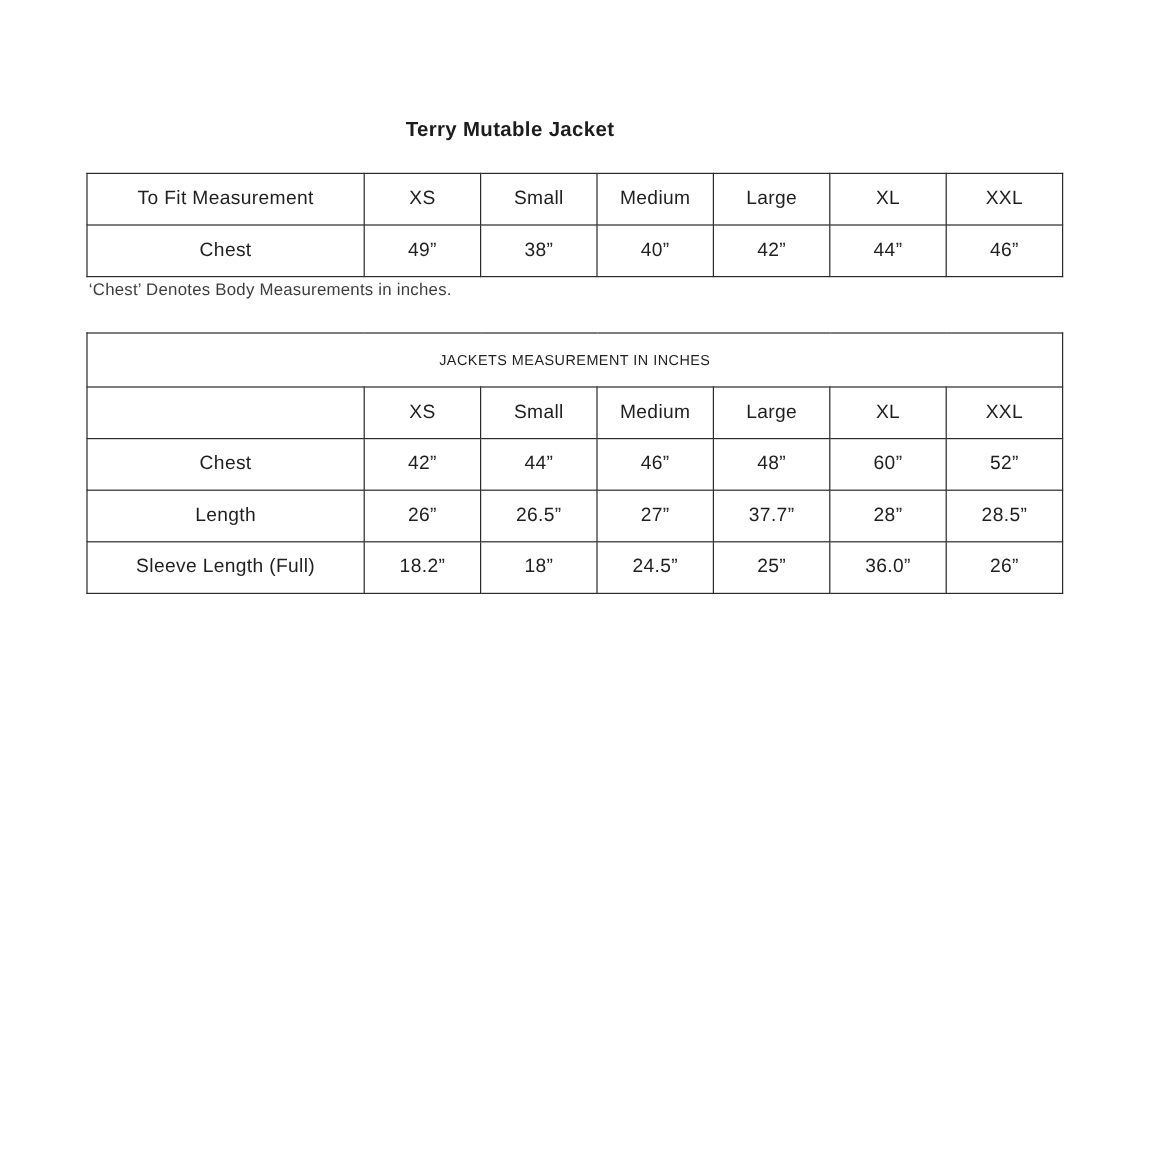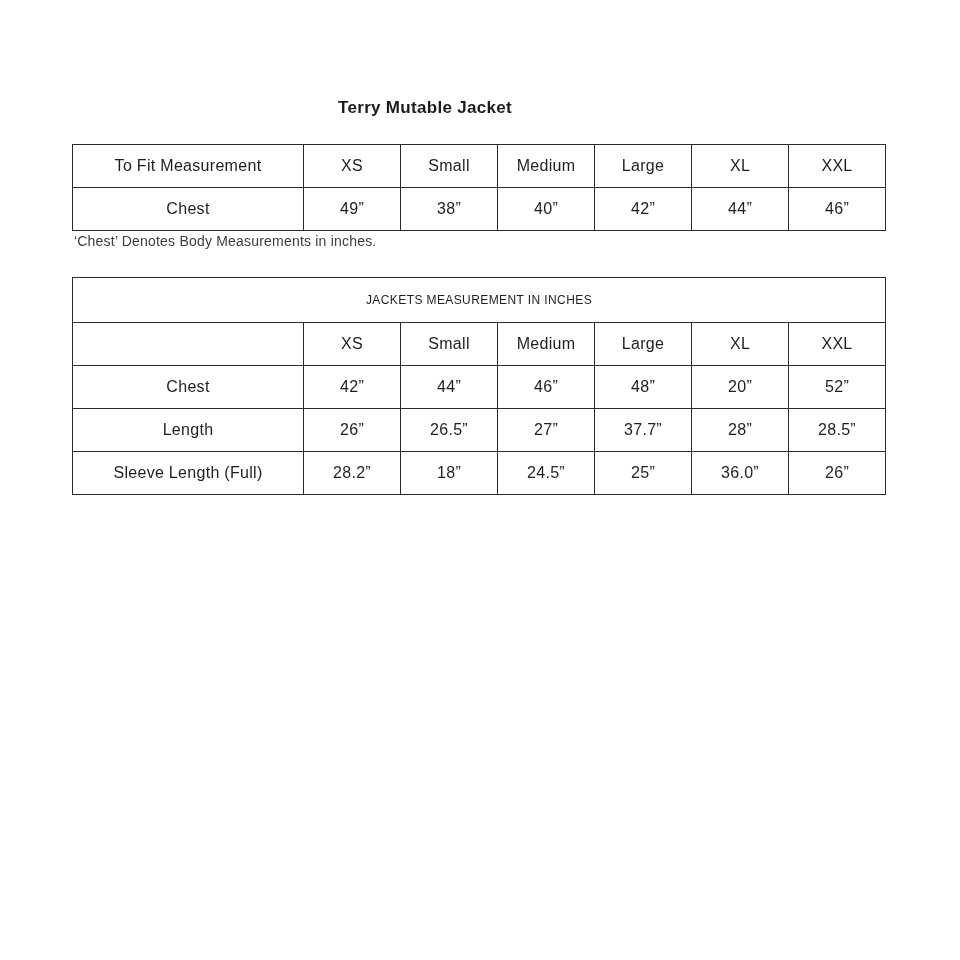--- a/index.html
+++ b/index.html
@@ -118,35 +118,35 @@
       <td>Large</td>
       <td>XL</td>
       <td>XXL</td>
     </tr>
     <tr>
       <td>Chest</td>
       <td>42”</td>
       <td>44”</td>
       <td>46”</td>
       <td>48”</td>
-      <td>20”</td>
+      <td>60”</td>
       <td>52”</td>
     </tr>
     <tr>
       <td>Length</td>
       <td>26”</td>
       <td>26.5”</td>
       <td>27”</td>
       <td>37.7”</td>
       <td>28”</td>
       <td>28.5”</td>
     </tr>
     <tr>
       <td>Sleeve Length (Full)</td>
-      <td>28.2”</td>
+      <td>18.2”</td>
       <td>18”</td>
       <td>24.5”</td>
       <td>25”</td>
       <td>36.0”</td>
       <td>26”</td>
     </tr>
   </tbody>
 </table>
 
 </body></html>

